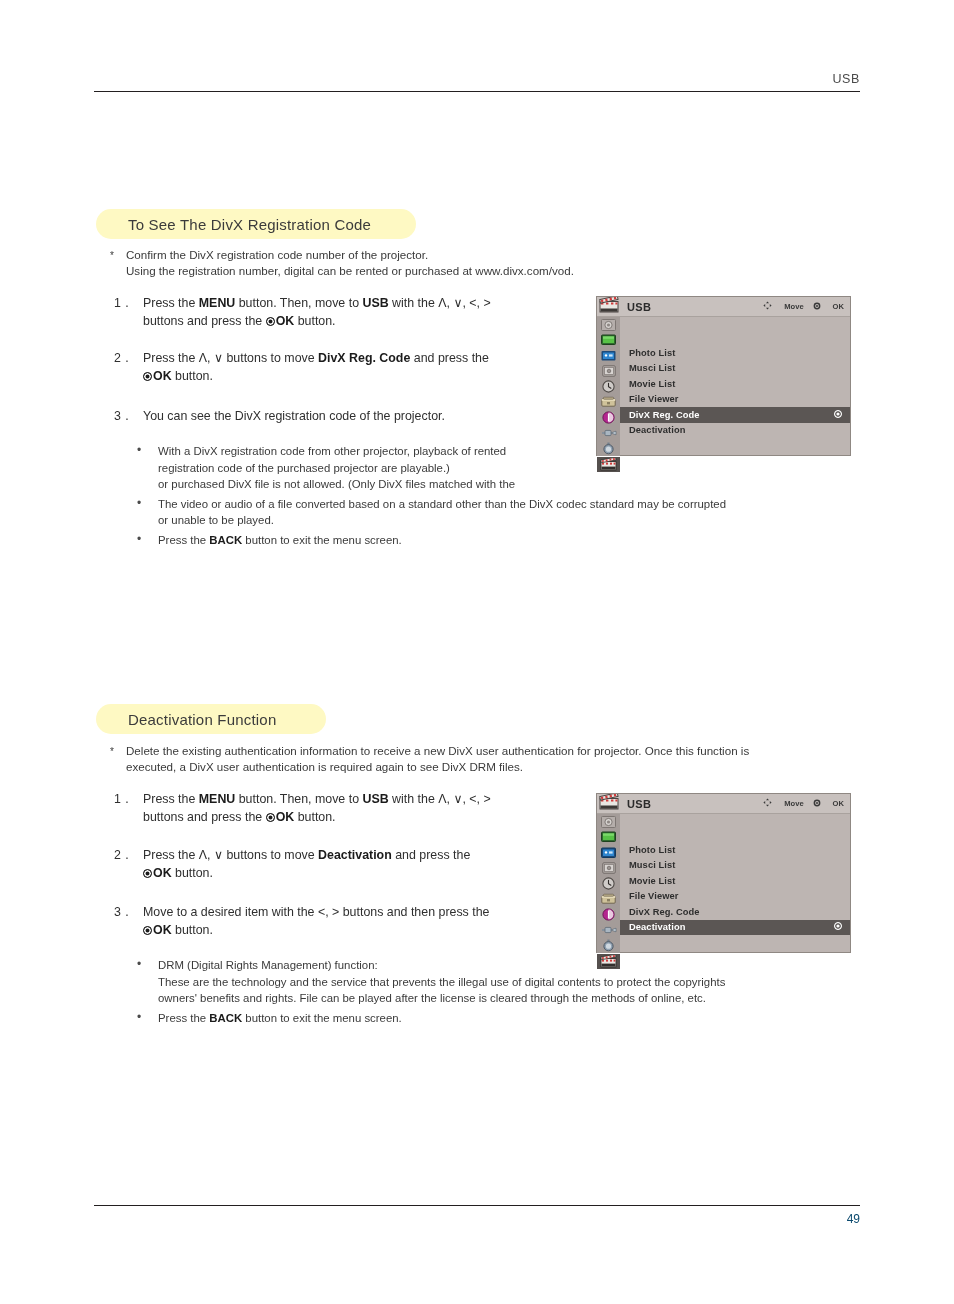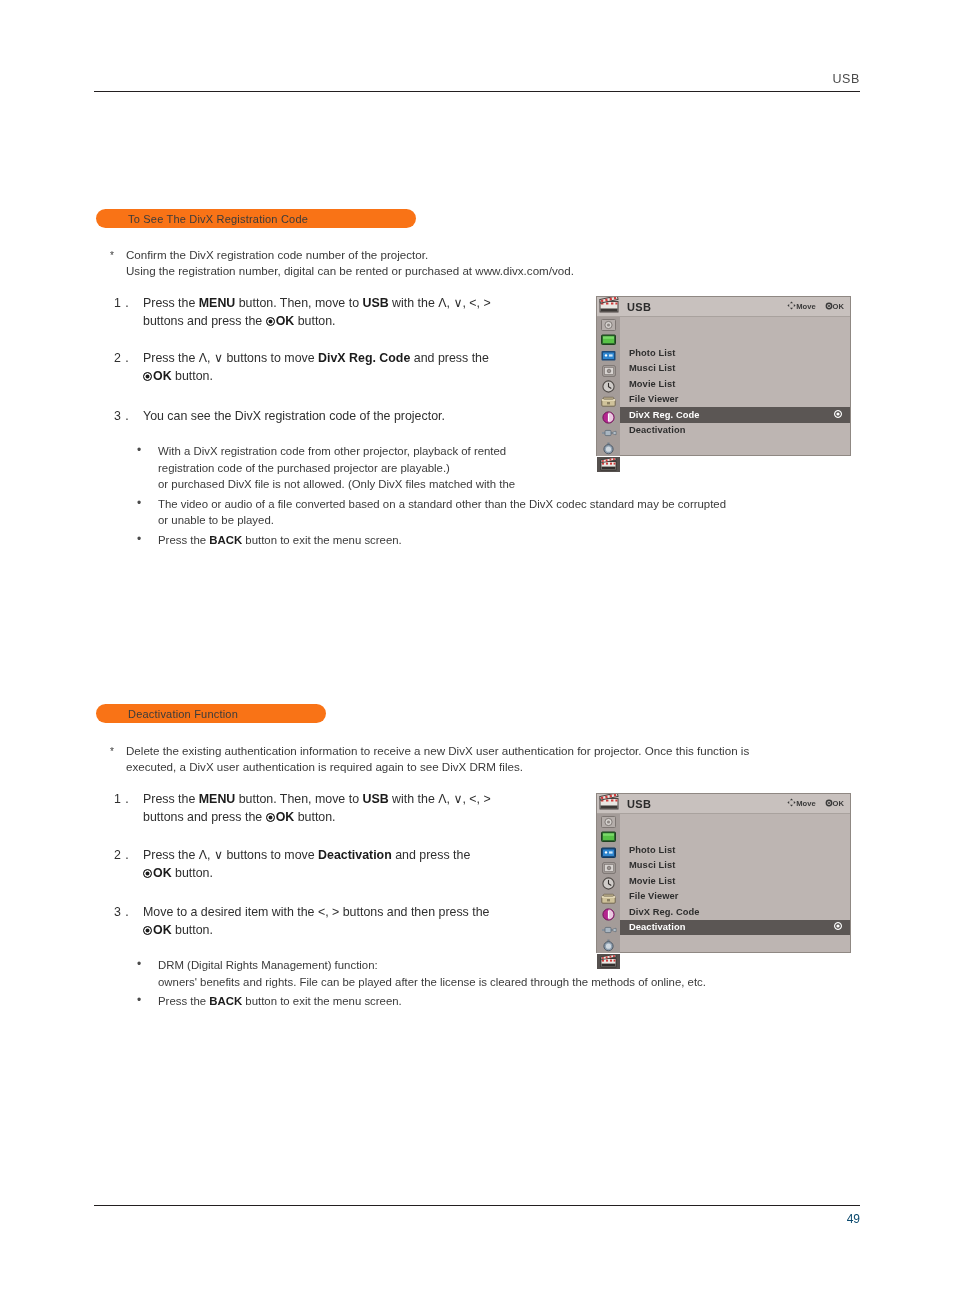--- a/index.html
+++ b/index.html
@@ -24,26 +24,26 @@
     color:#4a4a4a;
     padding-bottom:5px;
   }
   .page-header .hdr-rule {
     border-bottom:1.6px solid #231f20;
   }
 
   
   .pill {
     position:absolute;
-    height:19px;
-    background:#f97316;
+    height:30px;
+    background:#fef9c3;
     border-radius:15px;
     display:flex; align-items:center;
     padding-left:32px;
-    font-size:11px;
+    font-size:15px;
     color:#3b3b3b;
     letter-spacing:.2px;
   }
 
   
   .note {
     position:absolute;
     font-size:11.6px;
     line-height:15.5px;
     color:#3a3a3a;
@@ -102,21 +102,21 @@
   .osd-title .clap { margin-left:2px; }
   .osd-title .ttl {
     font-size:11px; font-weight:bold; color:#2b2b2b;
     margin-left:8px; letter-spacing:.3px;
   }
   .osd-title .hints {
     margin-left:auto; margin-right:6px;
     display:flex; align-items:center; gap:9px;
     font-size:7.6px; font-weight:bold; color:#3a3a3a;
   }
-  .hint { display:flex; align-items:center; gap:0; }
+  .hint { display:flex; align-items:center; gap:12px; }
 
   .osd-body { position:relative; height:139px; }
   .icon-col {
     position:absolute; left:0; top:0;
     width:23px; height:100%;
     background:#a49c99;
   }
   .icon-cell {
     height:15.5px;
     display:flex; align-items:center; justify-content:center;
@@ -426,20 +426,21 @@
     <span class="l2">
       <span class="ok-dot"></span><b>OK</b><span> button.</span>
     </span>
   </span>
 </div>
 
 <div class="bullets" style="left:125px; top:957px; width:730px;">
   <div class="bullet">
     <span class="dot">•</span>
     <span class="line">DRM (Digital Rights Management) function:</span>
+    <span class="line">These are the technology and the service that prevents the illegal use of digital contents to protect the copyrights</span>
     <span class="line">owners' benefits and rights. File can be played after the license is cleared through the methods of online, etc.</span>
   </div>
   <div class="bullet">
     <span class="dot">•</span>
     <span class="line"><span>Press the </span><b>BACK</b><span> button to exit the menu screen.</span></span>
   </div>
 </div>
 
 <div class="osd" style="left:596px; top:793px;">
   <div class="osd-title">

